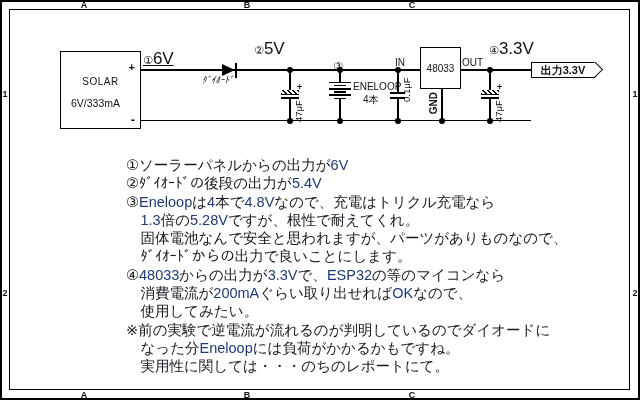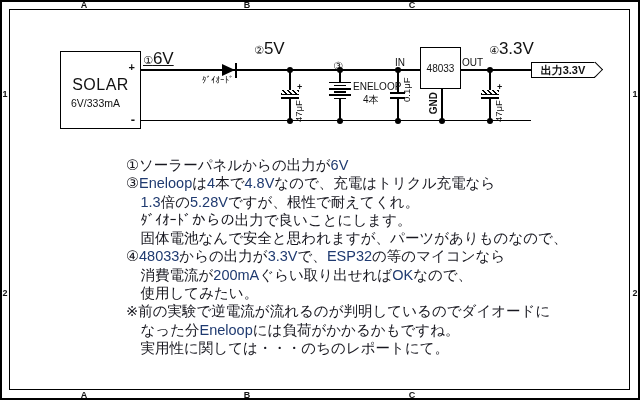--- a/index.html
+++ b/index.html
@@ -8,33 +8,33 @@
     position:relative; width:640px; height:400px; background:#ffffff;
     font-family:"Liberation Sans","DejaVu Sans",sans-serif; color:#111;
     overflow:hidden;
   }
   
   .outer-frame { position:absolute; inset:0; border:2px solid #000; }
   .inner-frame { position:absolute; left:9px; top:9px; width:621px; height:381px; border:1px solid #000; }
   .marker { position:absolute; font-size:9px; font-weight:bold; color:#111; width:12px; text-align:center; line-height:9px; }
   
   .solar-box { position:absolute; left:60px; top:51px; width:81px; height:78px; border:1.5px solid #000; background:#fff; }
-  .solar-box .t1 { position:absolute; left:0; right:0; top:24px; text-align:center; font-size:16px; letter-spacing:.5px; }
+  .solar-box .t1 { position:absolute; left:0; right:0; top:24px; text-align:center; font-size:10px; letter-spacing:.5px; }
   .solar-box .t2 { position:absolute; left:10px; right:0; top:45px; text-align:left; font-size:10.5px; }
   .solar-box .plus { position:absolute; right:5px; top:9px; font-size:11px; font-weight:bold; }
   .solar-box .minus { position:absolute; right:5px; bottom:1px; font-size:13px; font-weight:bold; }
   
   .wire-h { position:absolute; height:1.6px; background:#000; }
   .wire-v { position:absolute; width:1.6px; background:#000; }
   .dot { position:absolute; width:6px; height:6px; border-radius:50%; background:#000; }
   
   .diode-tri { position:absolute; left:222px; top:63.5px; width:0; height:0;
     border-left:13px solid #000; border-top:6.5px solid transparent; border-bottom:6.5px solid transparent; }
   .diode-bar { position:absolute; left:235px; top:62.5px; width:2px; height:15px; background:#000; }
-  .diode-label { position:absolute; left:202px; top:75px; font-size:9px; color:#111; }
+  .diode-label { position:absolute; left:202px; top:75px; font-size:9px; color:#111;font-style:italic; }
   
   .plate { position:absolute; height:1.8px; background:#000; }
   .plate-hatch { position:absolute; height:5px;
     background:repeating-linear-gradient(45deg,#000 0px,#000 1.3px,transparent 1.3px,transparent 3.4px);
     border-bottom:1px solid #000; }
   .pol { position:absolute; font-size:9px; font-weight:bold; color:#111; }
   .vtext { position:absolute; writing-mode:vertical-rl; transform:rotate(180deg); font-size:9.5px; color:#111; white-space:nowrap; }
   
   .batt-plate { position:absolute; height:1.8px; background:#000; }
   .small-label { position:absolute; font-size:9.5px; color:#111; white-space:nowrap; }
@@ -154,24 +154,25 @@
     <span class="num">④</span><span class="val">3.3V</span>
   </div>
 
   <div class="flag" style="left:531px; top:62px;">
     <span>出力3.3V</span>
     <span class="tip"></span>
   </div>
 
   <div class="notes">
     <div class="tint-latin">①ソーラーパネルからの出力が<span class="latin">6V</span></div>
+    <div class="tint-latin">②ﾀﾞｲｵｰﾄﾞの後段の出力が<span class="latin">5.4V</span></div>
     <div class="tint-latin">③<span class="latin">Eneloop</span>は<span class="latin">4</span>本で<span class="latin">4.8V</span>なので、充電はトリクル充電なら</div>
     <div class="tint-latin">　<span class="latin">1.3</span>倍の<span class="latin">5.28V</span>ですが、根性で耐えてくれ。</div>
+    <div class="tint-latin">　固体電池なんで安全と思われますが、パーツがありものなので、</div>
     <div class="tint-latin">　ﾀﾞｲｵｰﾄﾞからの出力で良いことにします。</div>
-    <div class="tint-latin">　固体電池なんで安全と思われますが、パーツがありものなので、</div>
     <div class="tint-latin">④<span class="latin">48033</span>からの出力が<span class="latin">3.3V</span>で、<span class="latin">ESP32</span>の等のマイコンなら</div>
     <div class="tint-latin">　消費電流が<span class="latin">200mA</span>ぐらい取り出せれば<span class="latin">OK</span>なので、</div>
     <div class="tint-latin">　使用してみたい。</div>
     <div class="tint-latin">※前の実験で逆電流が流れるのが判明しているのでダイオードに</div>
     <div class="tint-latin">　なった分<span class="latin">Eneloop</span>には負荷がかかるかもですね。</div>
     <div class="tint-latin">　実用性に関しては・・・のちのレポートにて。</div>
   </div>
 
 </div>
 

